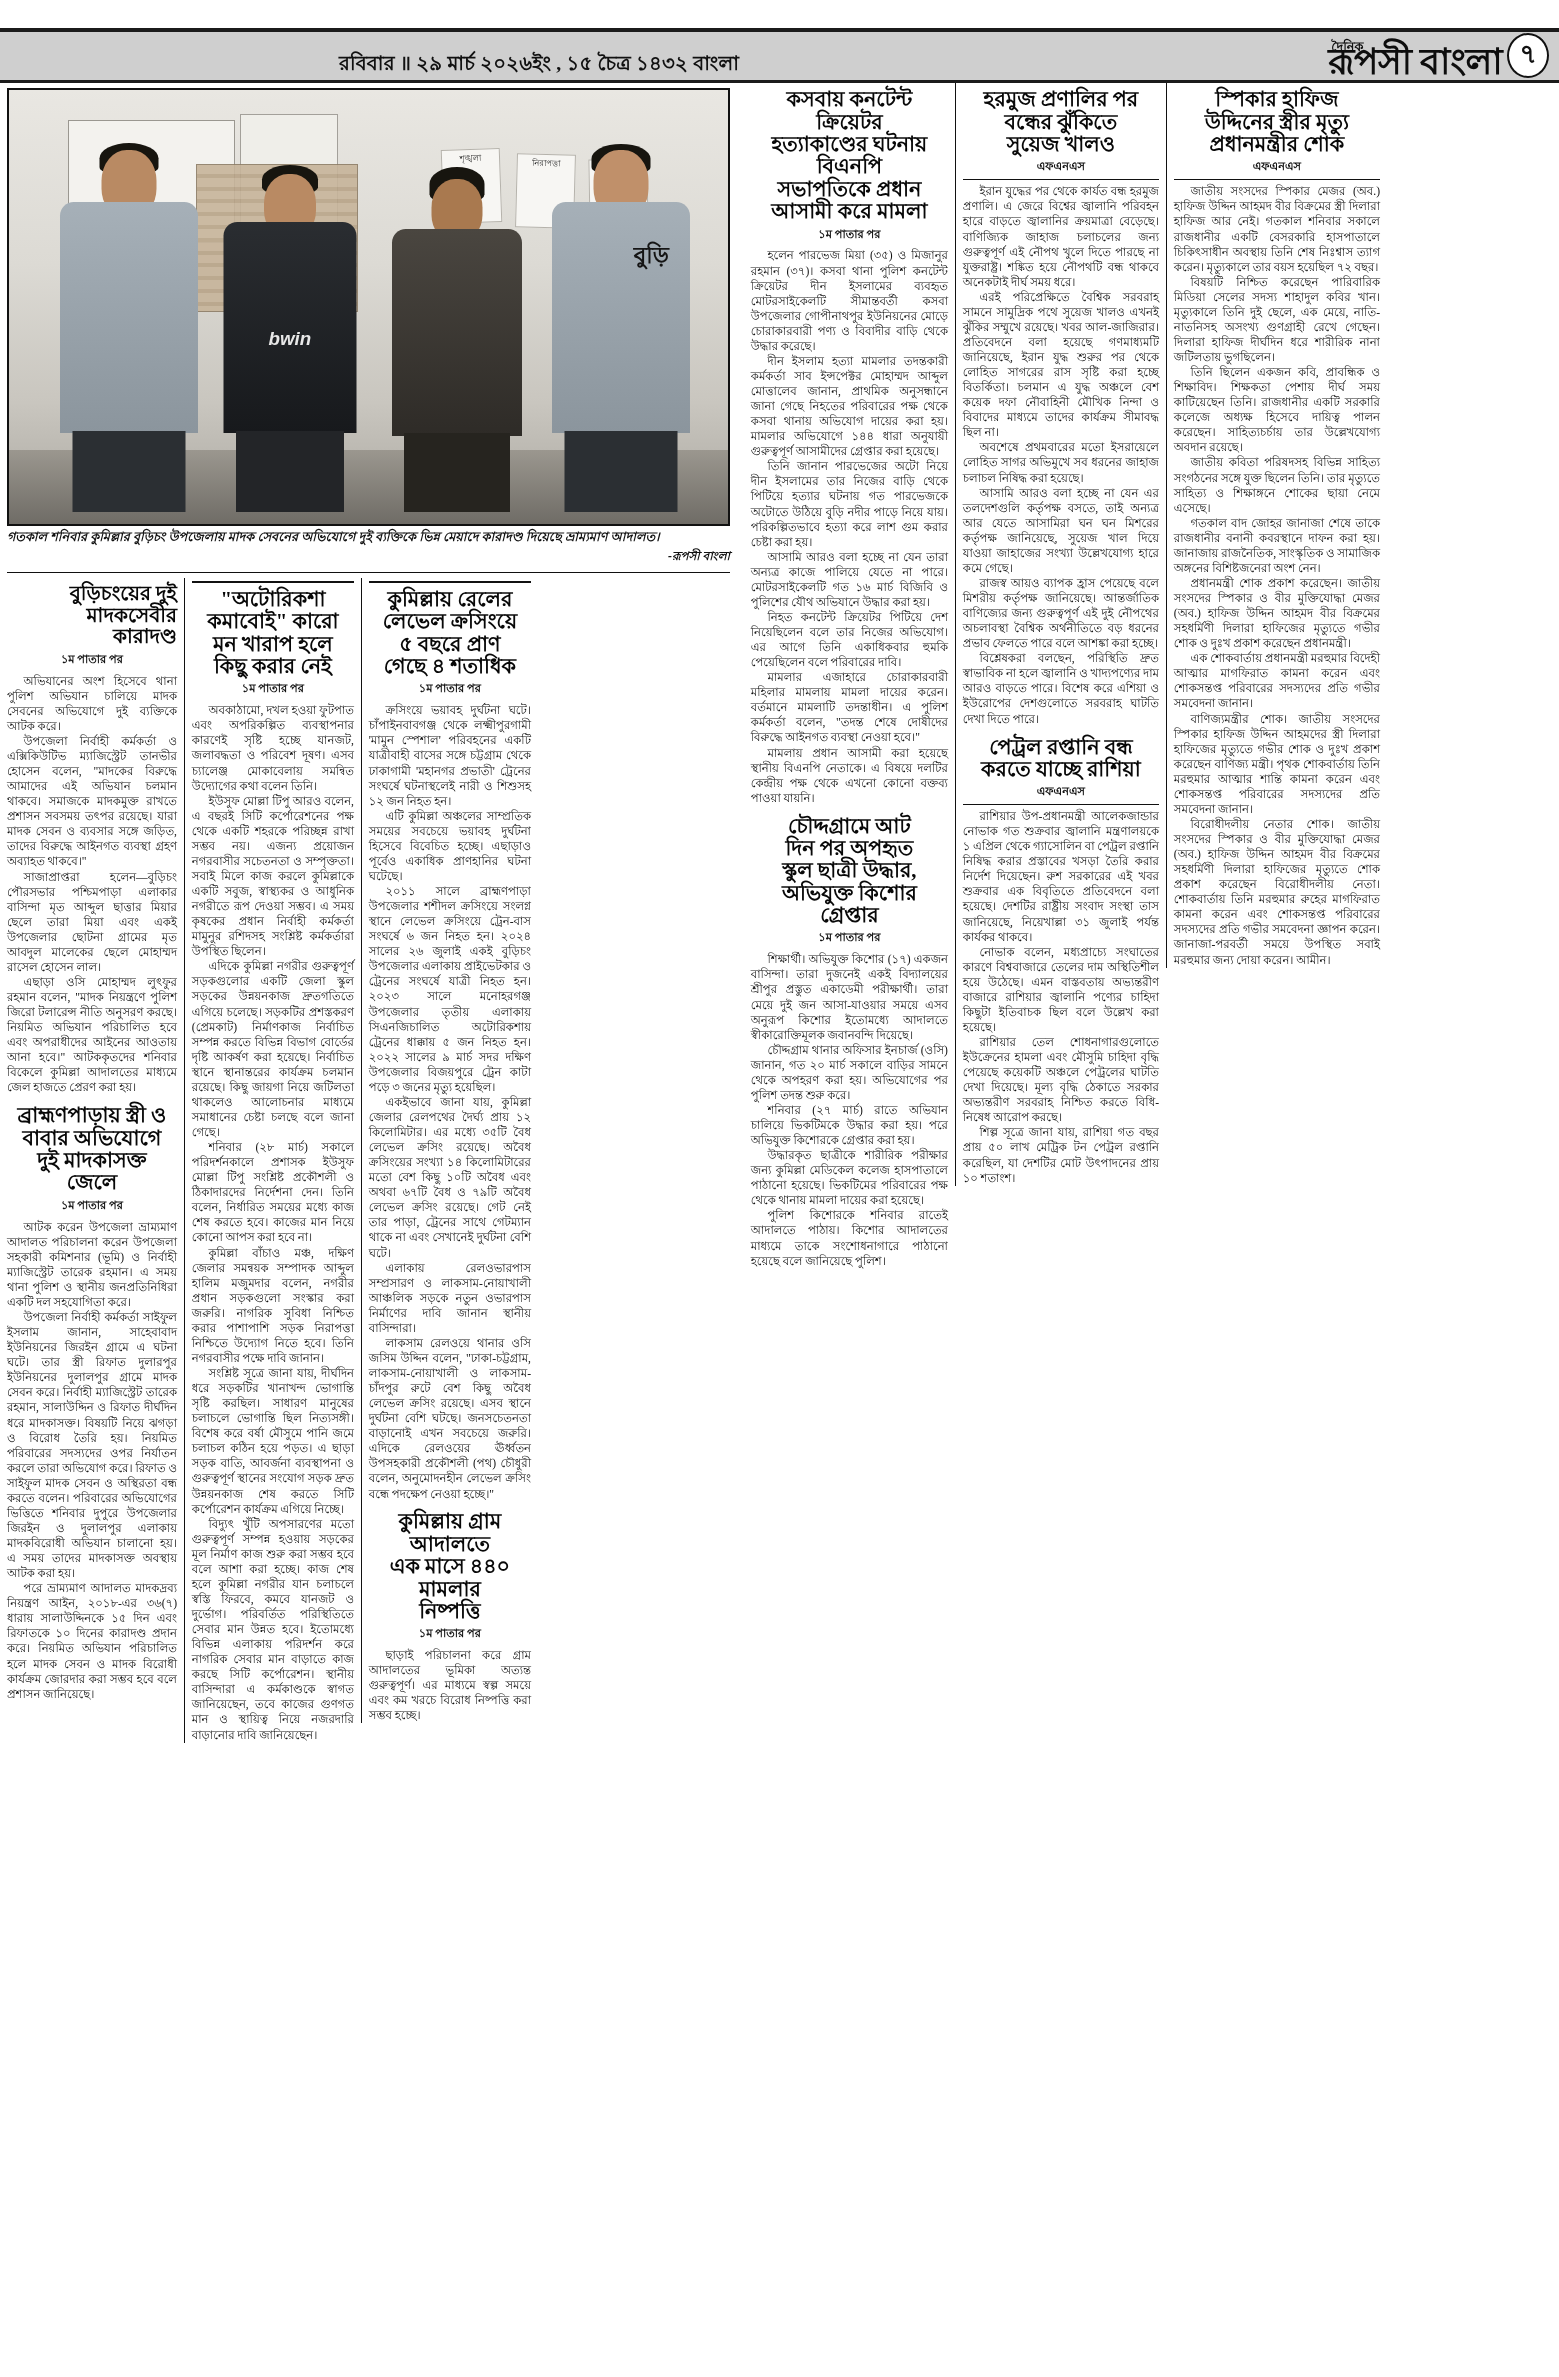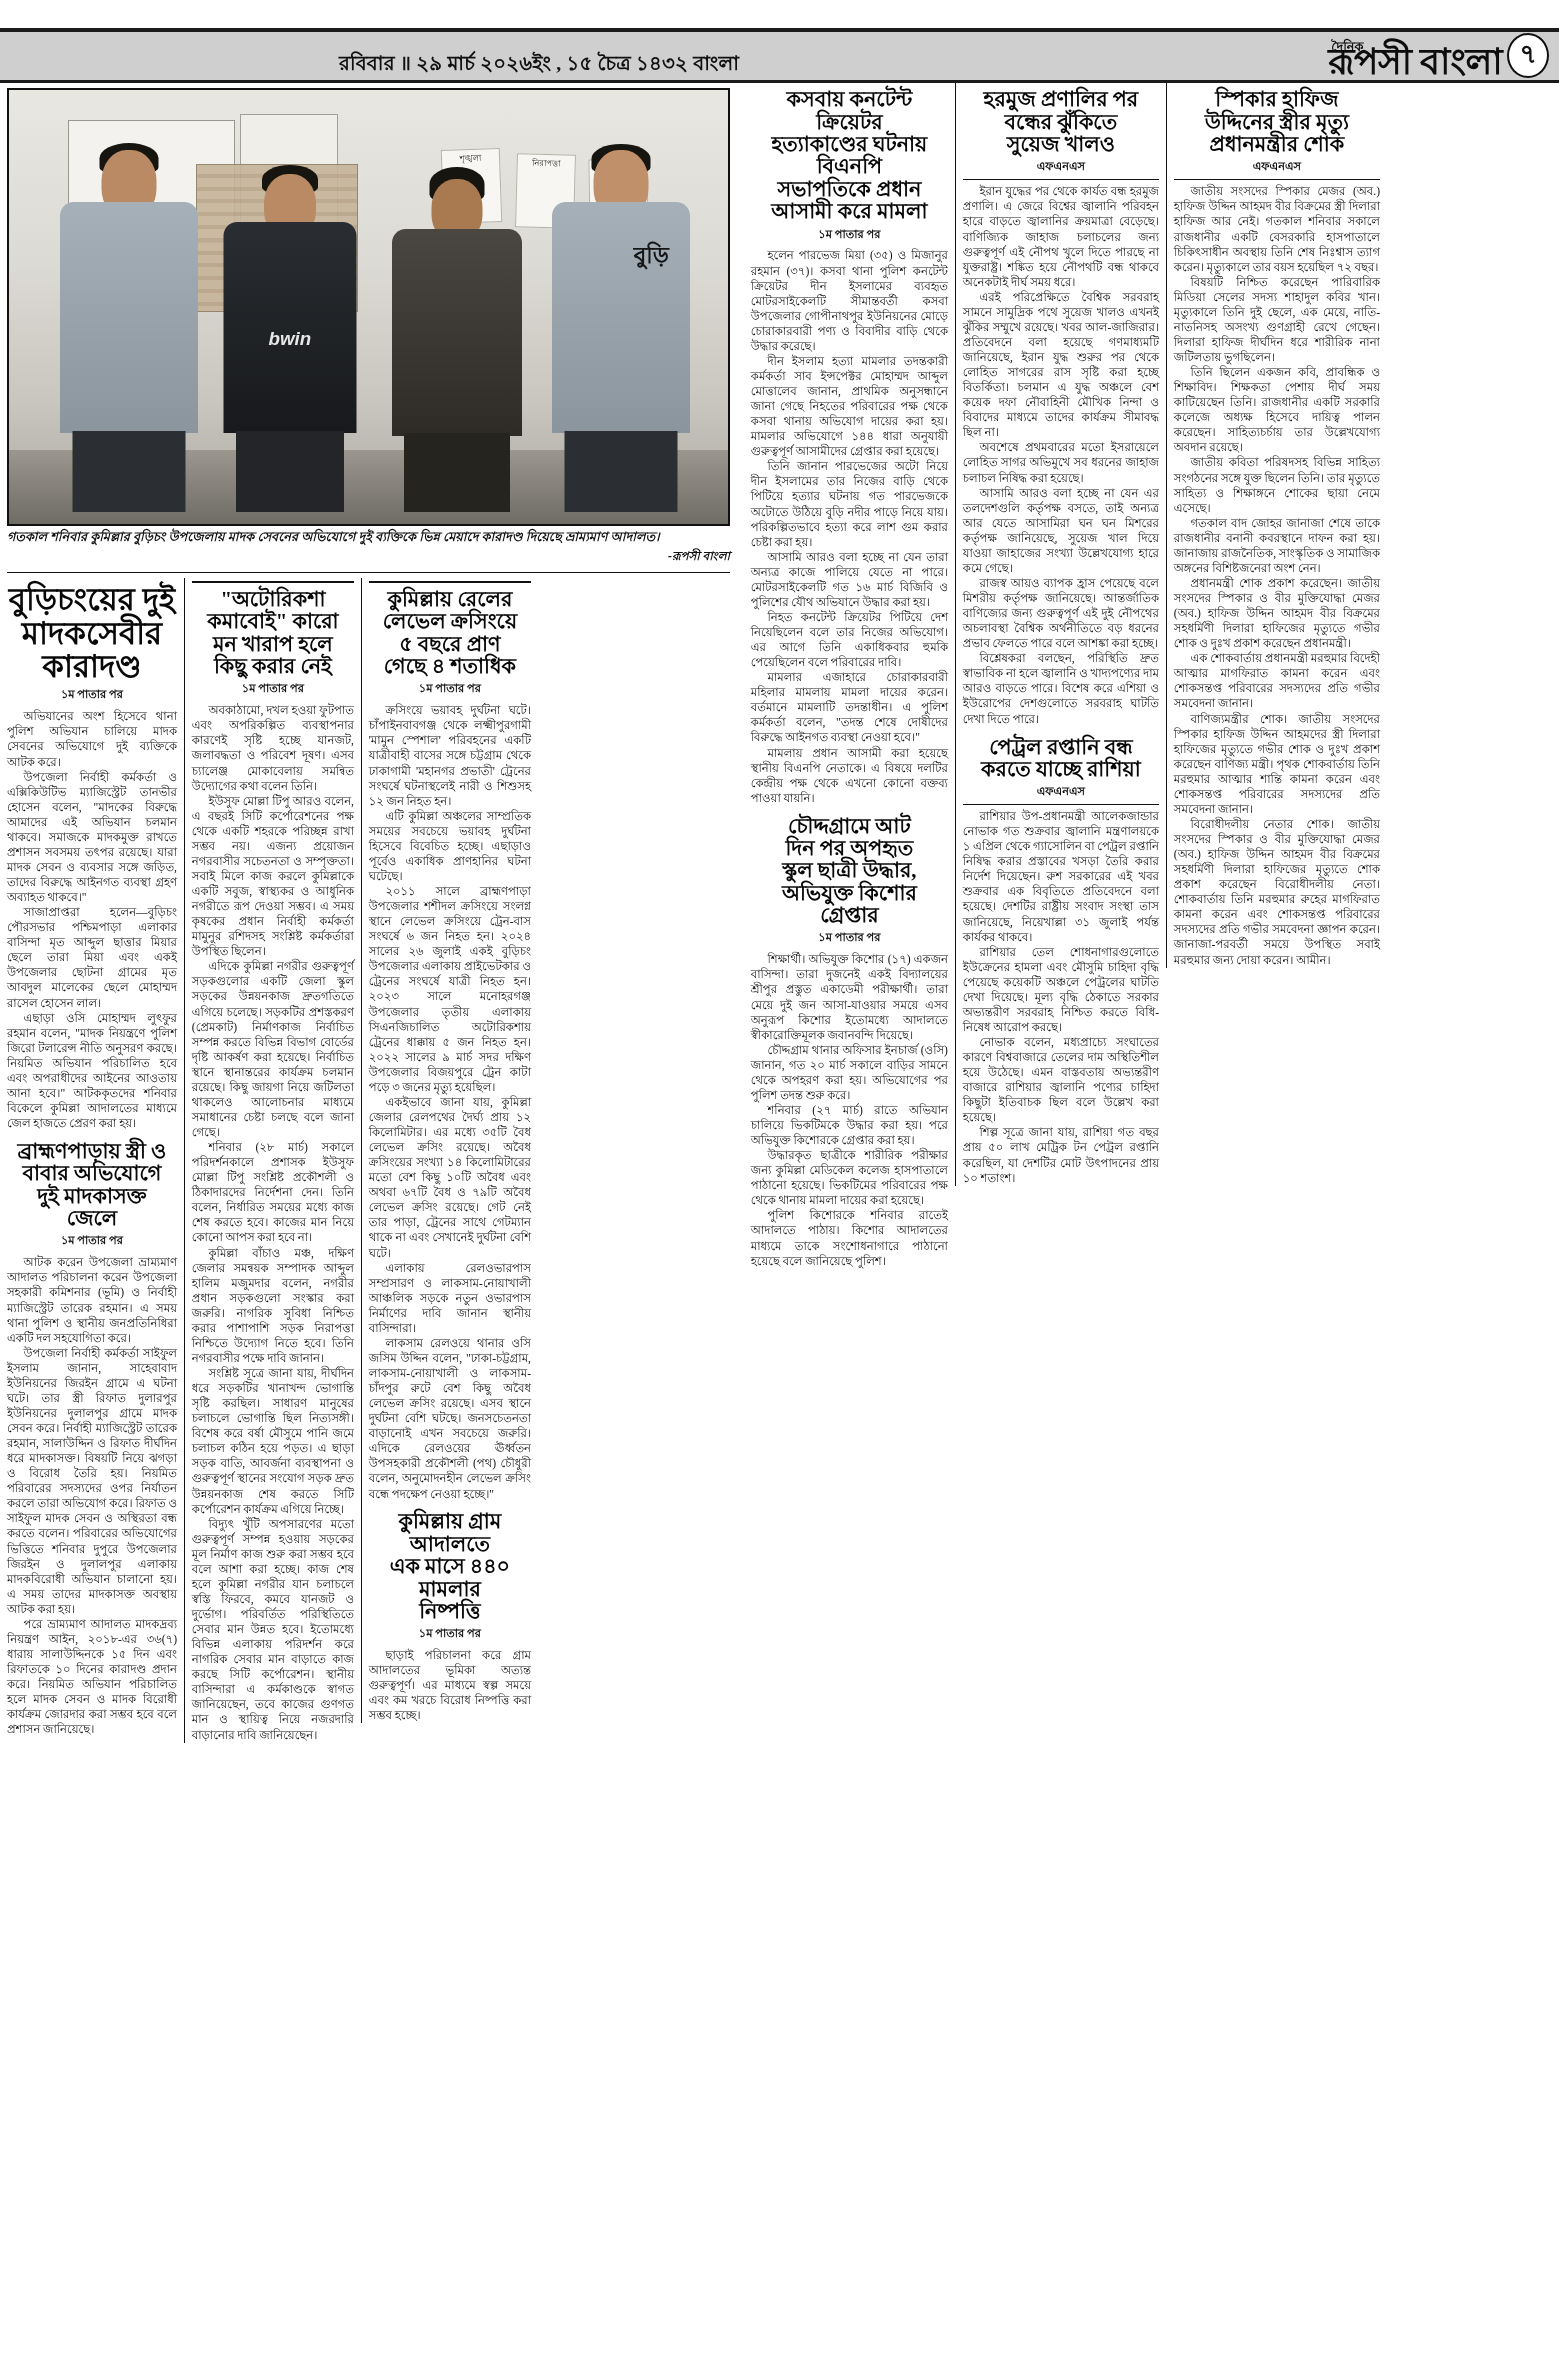--- a/index.html
+++ b/index.html
@@ -206,21 +206,21 @@
   .cap-sep { height: 1.5px; background:#111; margin-top: 4.9px; }
 
   
   .hl {
     text-align: center;
     font-weight: 700;
     line-height: 1.08;
     color: #080808;
     margin: 2px 0 3px 0;
   }
-  .hl-lg { font-size: 31px; }
+  .hl-lg { font-size: 20px; text-align: right; }
   .hl-md { font-size: 20.7px; }
 
   .byline {
     text-align: center;
     font-size: 11.3px;
     font-weight: 700;
     margin: 2px 0 1px 0;
   }
   .byline-rule { height: 1.5px; background:#111; margin: 1.5px 0 3.9px 0; }
   .contfrom {
@@ -403,22 +403,22 @@
         <p class="body">অবশেষে প্রথমবারের মতো ইসরায়েলে লোহিত সাগর অভিমুখে সব ধরনের জাহাজ চলাচল নিষিদ্ধ করা হয়েছে।</p>
         <p class="body">আসামি আরও বলা হচ্ছে না যেন এর তলদেশগুলি কর্তৃপক্ষ বসতে, তাই অন্যত্র আর যেতে আসামিরা ঘন ঘন মিশরের কর্তৃপক্ষ জানিয়েছে, সুয়েজ খাল দিয়ে যাওয়া জাহাজের সংখ্যা উল্লেখযোগ্য হারে কমে গেছে।</p>
         <p class="body">রাজস্ব আয়ও ব্যাপক হ্রাস পেয়েছে বলে মিশরীয় কর্তৃপক্ষ জানিয়েছে। আন্তর্জাতিক বাণিজ্যের জন্য গুরুত্বপূর্ণ এই দুই নৌপথের অচলাবস্থা বৈশ্বিক অর্থনীতিতে বড় ধরনের প্রভাব ফেলতে পারে বলে আশঙ্কা করা হচ্ছে।</p>
         <p class="body">বিশ্লেষকরা বলছেন, পরিস্থিতি দ্রুত স্বাভাবিক না হলে জ্বালানি ও খাদ্যপণ্যের দাম আরও বাড়তে পারে। বিশেষ করে এশিয়া ও ইউরোপের দেশগুলোতে সরবরাহ ঘাটতি দেখা দিতে পারে।</p>
 
         <div class="spacer-14"></div>
         <h2 class="hl hl-md">পেট্রল রপ্তানি বন্ধ<br>করতে যাচ্ছে রাশিয়া</h2>
         <div class="byline">এফএনএস</div>
         <div class="byline-rule"></div>
         <p class="body">রাশিয়ার উপ-প্রধানমন্ত্রী আলেকজান্ডার নোভাক গত শুক্রবার জ্বালানি মন্ত্রণালয়কে ১ এপ্রিল থেকে গ্যাসোলিন বা পেট্রল রপ্তানি নিষিদ্ধ করার প্রস্তাবের খসড়া তৈরি করার নির্দেশ দিয়েছেন। রুশ সরকারের এই খবর শুক্রবার এক বিবৃতিতে প্রতিবেদনে বলা হয়েছে। দেশটির রাষ্ট্রীয় সংবাদ সংস্থা তাস জানিয়েছে, নিয়েখাল্লা ৩১ জুলাই পর্যন্ত কার্যকর থাকবে।</p>
+        <p class="body">নোভাক বলেন, মধ্যপ্রাচ্যে সংঘাতের কারণে বিশ্ববাজারে তেলের দাম অস্থিতিশীল হয়ে উঠেছে। এমন বাস্তবতায় অভ্যন্তরীণ বাজারে রাশিয়ার জ্বালানি পণ্যের চাহিদা কিছুটা ইতিবাচক ছিল বলে উল্লেখ করা হয়েছে।</p>
         <p class="body">রাশিয়ার তেল শোধনাগারগুলোতে ইউক্রেনের হামলা এবং মৌসুমি চাহিদা বৃদ্ধি পেয়েছে কয়েকটি অঞ্চলে পেট্রলের ঘাটতি দেখা দিয়েছে। মূল্য বৃদ্ধি ঠেকাতে সরকার অভ্যন্তরীণ সরবরাহ নিশ্চিত করতে বিধি-নিষেধ আরোপ করছে।</p>
-        <p class="body">নোভাক বলেন, মধ্যপ্রাচ্যে সংঘাতের কারণে বিশ্ববাজারে তেলের দাম অস্থিতিশীল হয়ে উঠেছে। এমন বাস্তবতায় অভ্যন্তরীণ বাজারে রাশিয়ার জ্বালানি পণ্যের চাহিদা কিছুটা ইতিবাচক ছিল বলে উল্লেখ করা হয়েছে।</p>
         <p class="body">শিল্প সূত্রে জানা যায়, রাশিয়া গত বছর প্রায় ৫০ লাখ মেট্রিক টন পেট্রল রপ্তানি করেছিল, যা দেশটির মোট উৎপাদনের প্রায় ১০ শতাংশ।</p>
       </div>
     </div>
 
     <div class="col c7" style="width:221px;">
       <div class="col-inner">
         <h2 class="hl hl-md">স্পিকার হাফিজ<br>উদ্দিনের স্ত্রীর মৃত্যু<br>প্রধানমন্ত্রীর শোক</h2>
         <div class="byline">এফএনএস</div>
         <div class="byline-rule"></div>
         <p class="body">জাতীয় সংসদের স্পিকার মেজর (অব.) হাফিজ উদ্দিন আহমদ বীর বিক্রমের স্ত্রী দিলারা হাফিজ আর নেই। গতকাল শনিবার সকালে রাজধানীর একটি বেসরকারি হাসপাতালে চিকিৎসাধীন অবস্থায় তিনি শেষ নিঃশ্বাস ত্যাগ করেন। মৃত্যুকালে তার বয়স হয়েছিল ৭২ বছর।</p>

